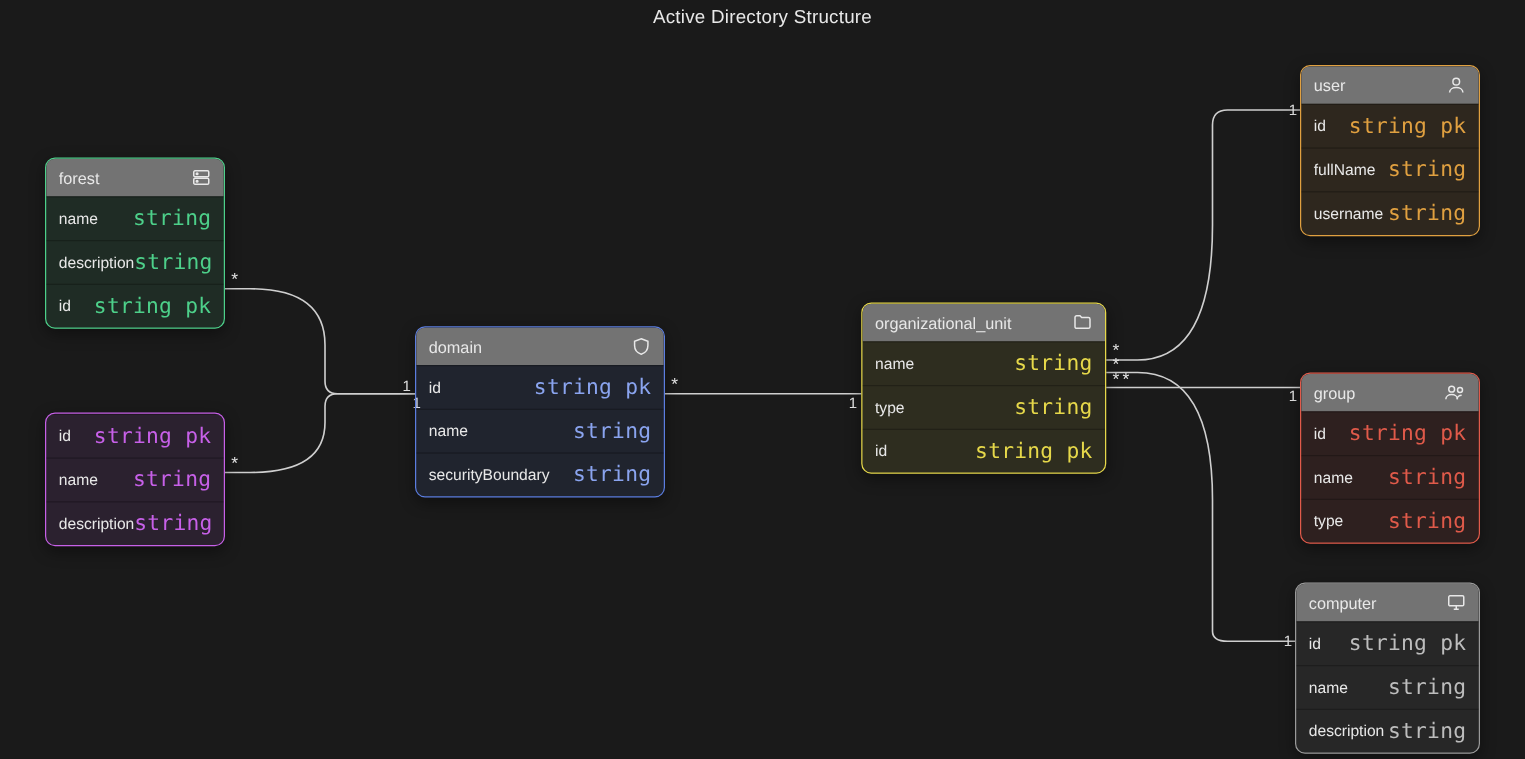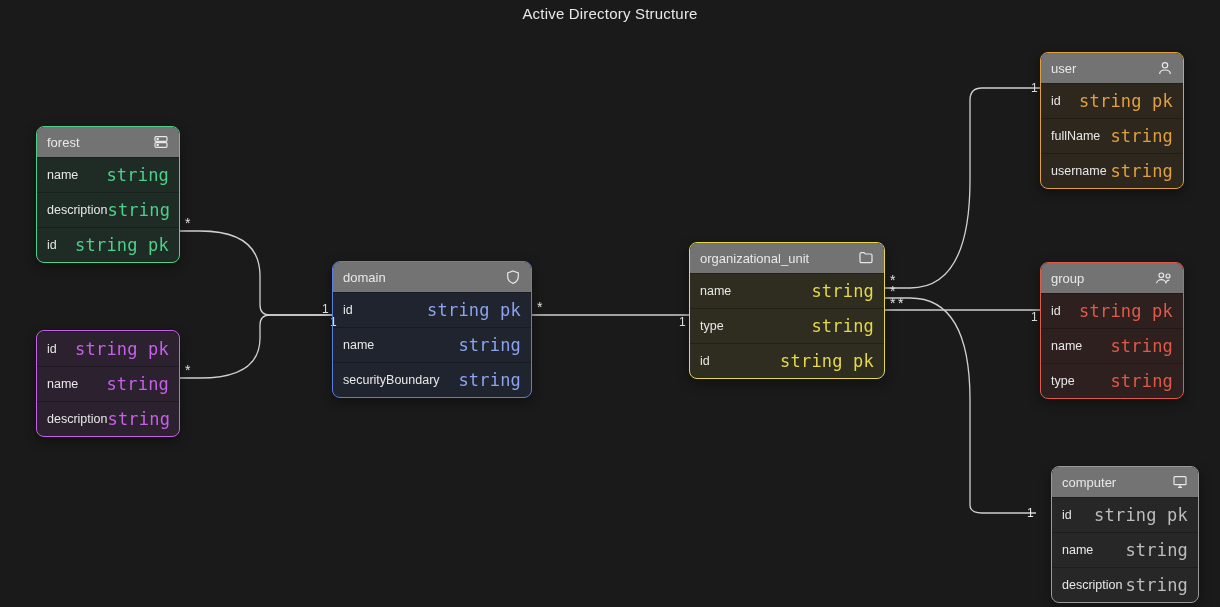--- a/index.html
+++ b/index.html
@@ -30,25 +30,25 @@
   .domain .ftype { color: #8aa4ef; }
 
   .ou       { border: 1.5px solid #e6d84a; margin-top: 46px; }
   .ou .row { background: rgba(230,216,74,.10); }
   .ou .ftype { color: #e6d84a; }
 
   .user     { border: 1.5px solid #e0a040; }
   .user .row { background: rgba(224,160,64,.10); }
   .user .ftype { color: #e0a040; }
 
-  .group    { border: 1.5px solid #e05a4a; }
+  .group    { border: 1.5px solid #e05a4a; margin-top: 36px; }
   .group .row { background: rgba(224,90,74,.10); }
   .group .ftype { color: #e05a4a; }
 
-  .computer { border: 1.5px solid #9a9a9a; margin-left: 15px; }
+  .computer { border: 1.5px solid #9a9a9a; }
   .computer .row { background: rgba(154,154,154,.10); }
   .computer .ftype { color: #bdbdbd; }
 
   svg.edges { position: absolute; inset: 0; width: 1220px; height: 607px; pointer-events: none; }
   .edge { stroke: #cfcfcf; stroke-width: 1.3; fill: none; }
   .card-label { font-size: 12px; fill: #e8e8e8; }
   .asterisk { font-size: 14px; fill: #e8e8e8; }
 </style>
 </head>
 <body>

